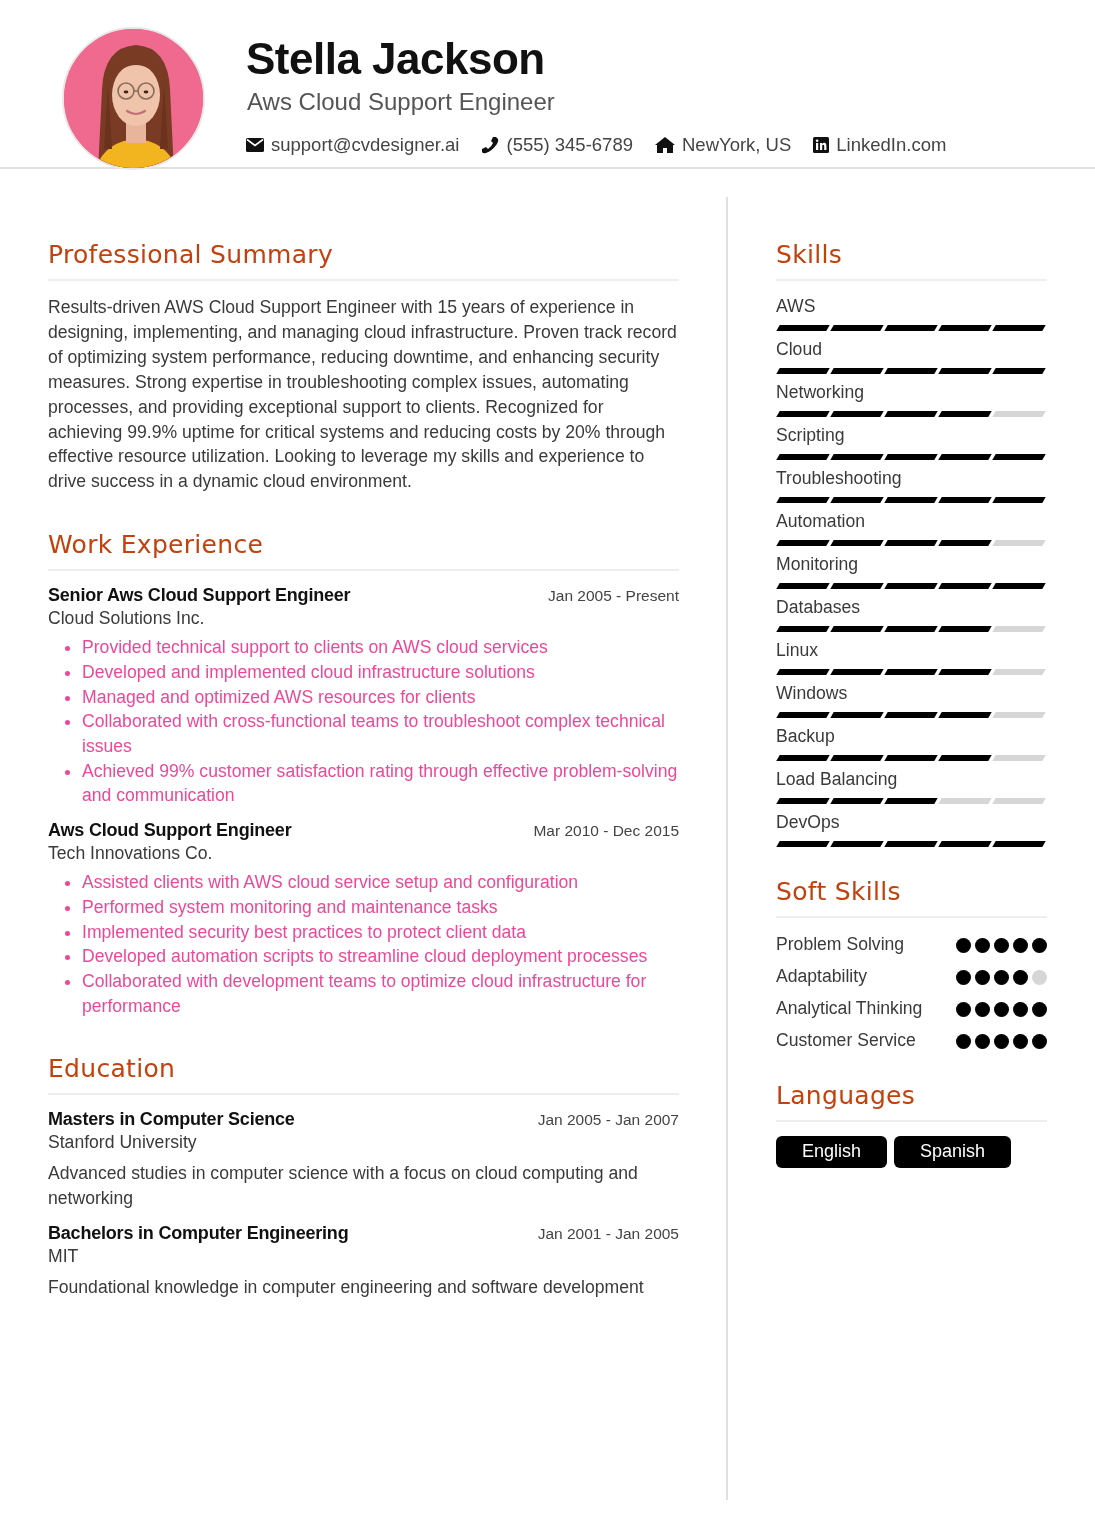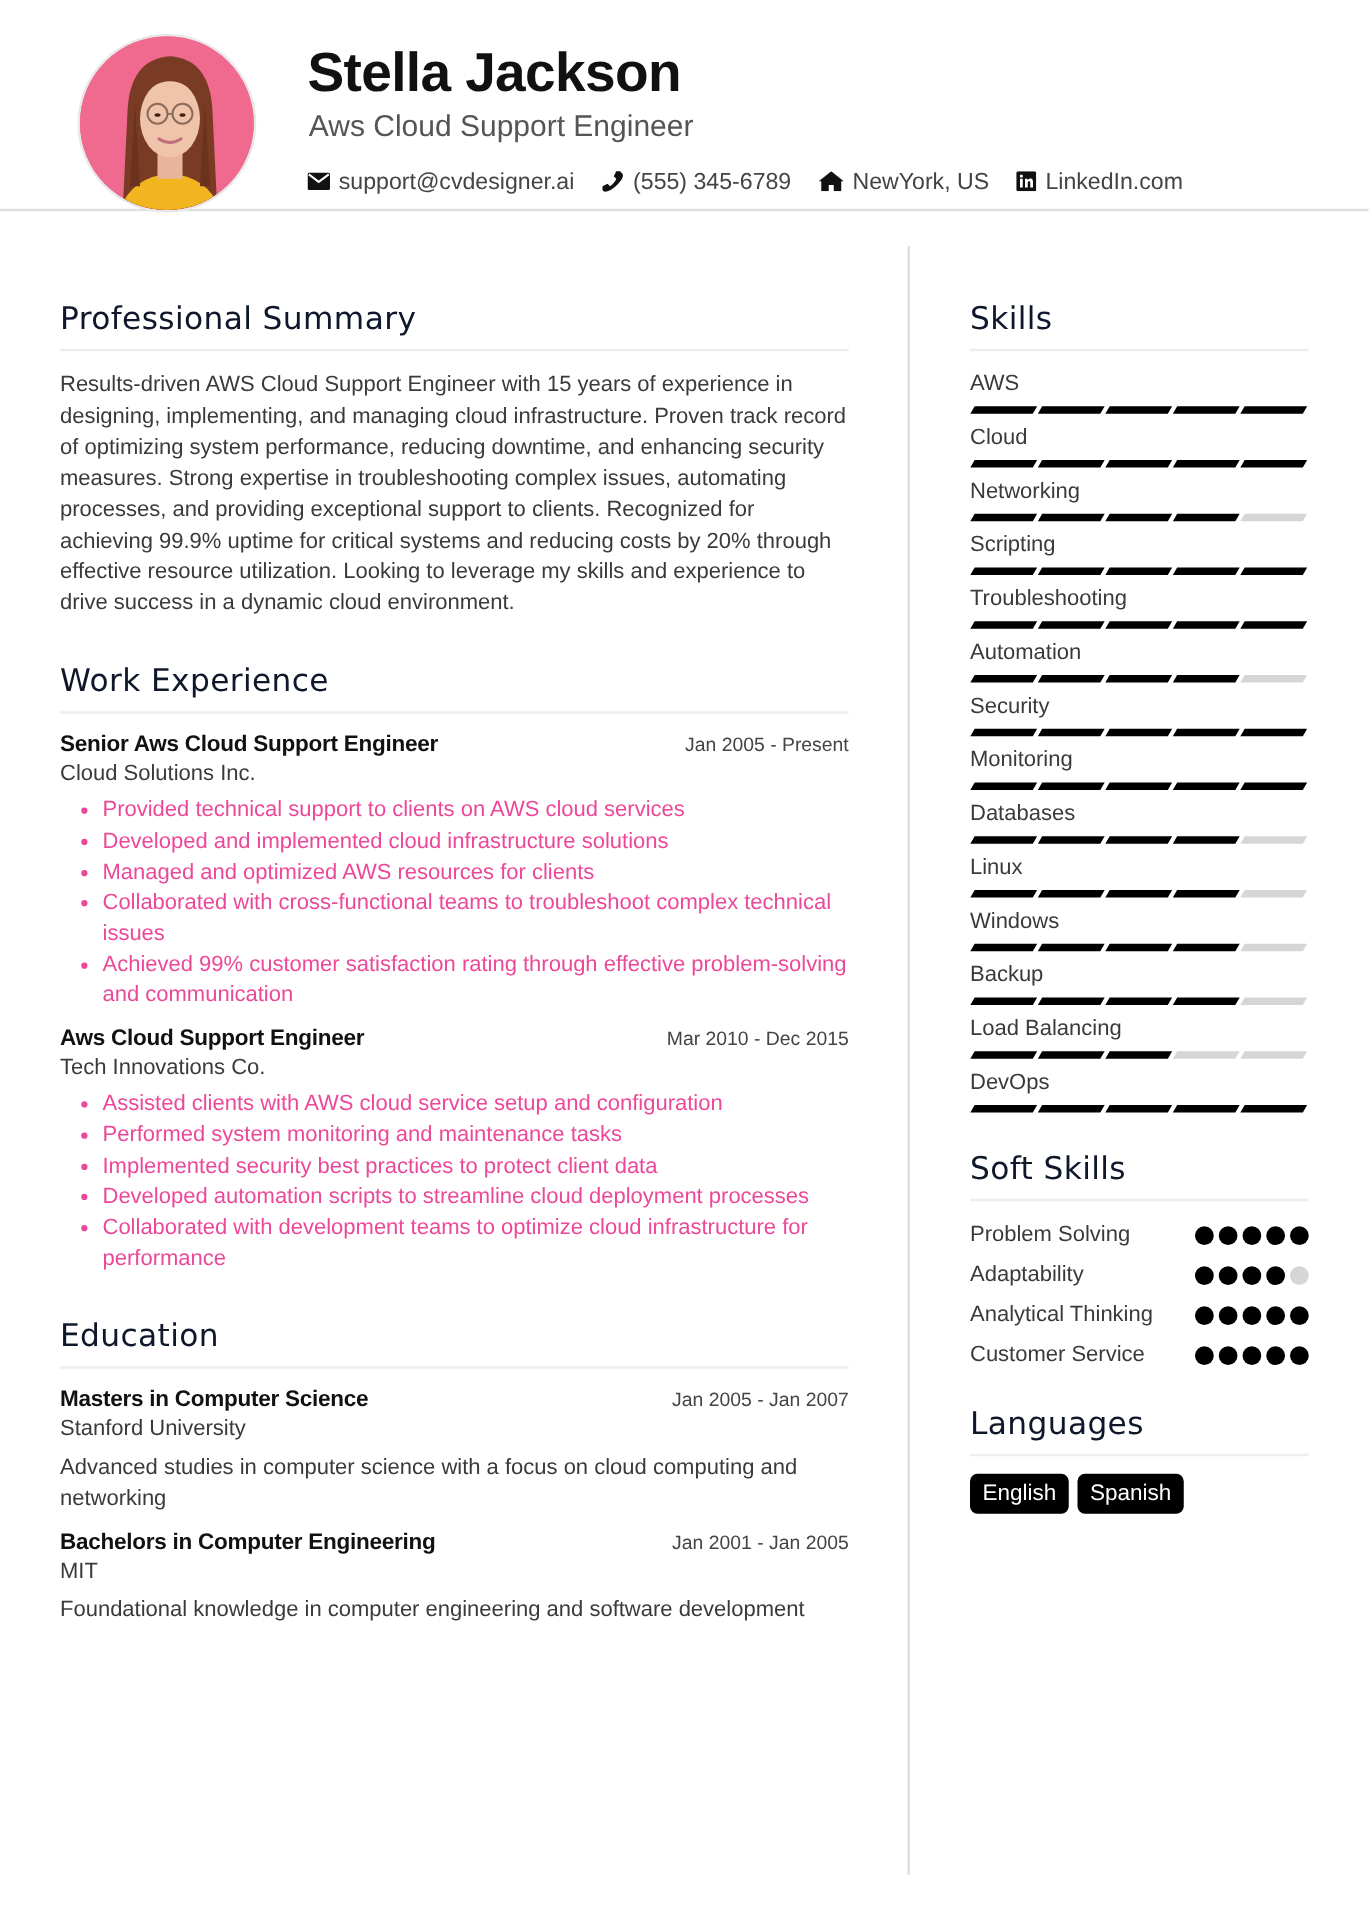--- a/index.html
+++ b/index.html
@@ -13,21 +13,21 @@
   .title { position: absolute; left: 247px; top: 88px; font-size: 24px; color: #555; }
   .contacts { position: absolute; left: 246px; top: 134px; display: flex; align-items: flex-start; gap: 22px; font-size: 18.5px; color: #444; }
   .contact { display: flex; align-items: center; gap: 7px; white-space: nowrap; }
   .contact svg { display: block; }
 
   
   .vdivider { position: absolute; left: 726px; top: 197px; width: 2px; height: 1303px; background: #e0e0e0; }
 
   
   .left { position: absolute; left: 48px; top: 240px; width: 631px; }
-  .sec-title { font-size: 25px; font-weight: bold; color: #0f172a; letter-spacing: 0.3px; font-family: "DejaVu Sans", sans-serif; font-weight: 500; }
+  .sec-title { font-size: 25px; font-weight: bold; color: #c2410c; letter-spacing: 0.3px; font-family: "DejaVu Sans", sans-serif; font-weight: 500; }
   .sec-rule { height: 2px; background: #eeeeee; margin-top: 10px; margin-bottom: 14px; }
   .para { font-size: 17.6px; line-height: 24.9px; color: #3a3a3a; }
   .entry-head { display: flex; justify-content: space-between; align-items: baseline; }
   .entry-title { font-size: 18px; font-weight: bold; color: #111; letter-spacing: -0.2px; }
   .entry-date { font-size: 15.5px; color: #444; }
   .entry-sub { font-size: 17.6px; color: #3a3a3a; margin-top: 2px; }
   ul.bullets { margin-top: 6px; padding-left: 34px; }
   ul.bullets li { font-size: 17.6px; line-height: 24.7px; color: #ec4899; }
   .edu-desc { font-size: 17.6px; line-height: 24.7px; color: #3a3a3a; margin-top: 8px; }
 
@@ -36,21 +36,21 @@
   .skill-name { font-size: 17.6px; color: #3a3a3a; line-height: 22px; }
   .skill-bar { display: flex; gap: 4px; margin-top: 8px; margin-bottom: 7px; padding-left: 2px; }
   .seg { width: 50px; height: 6px; transform: skewX(-30deg); background: #000; }
   .seg.off { background: #d6d6d6; }
   .soft-row { display: flex; justify-content: space-between; align-items: flex-start; margin-bottom: 7px; }
   .soft-name { font-size: 17.6px; color: #3a3a3a; line-height: 25px; width: 150px; }
   .dots { display: flex; gap: 4px; padding-top: 6px; }
   .dot { width: 15px; height: 15px; border-radius: 50%; background: #000; }
   .dot.off { background: #d6d6d6; }
   .langs { display: flex; gap: 7px; }
-  .lang { background: #000; color: #fff; font-size: 18px; padding: 5px 10px 6px; border-radius: 6px; }
+  .lang { background: #000; color: #fff; font-size: 18px; padding: 5px 26px 6px; border-radius: 6px; }
 </style>
 </head>
 <body>
 
 <div class="header">
   <div class="avatar">
     <svg width="143" height="143" viewBox="0 0 143 143">
       <rect width="143" height="143" fill="#ef6a8e"></rect>
 
       <path d="M38 60 Q40 18 72 16 Q104 18 106 60 L110 143 L34 143 Z" fill="#7a3b24"></path>
@@ -247,30 +247,20 @@
           <div class="skill-name">Automation</div>
           <div class="skill-bar">
             <div class="seg"></div>
             <div class="seg"></div>
             <div class="seg"></div>
             <div class="seg"></div>
             <div class="seg off"></div>
           </div>
         </div>
         <div>
-          <div class="skill-name">Security</div>
-          <div class="skill-bar">
-            <div class="seg"></div>
-            <div class="seg"></div>
-            <div class="seg"></div>
-            <div class="seg"></div>
-            <div class="seg"></div>
-          </div>
-        </div>
-        <div>
           <div class="skill-name">Monitoring</div>
           <div class="skill-bar">
             <div class="seg"></div>
             <div class="seg"></div>
             <div class="seg"></div>
             <div class="seg"></div>
             <div class="seg"></div>
           </div>
         </div>
         <div>

